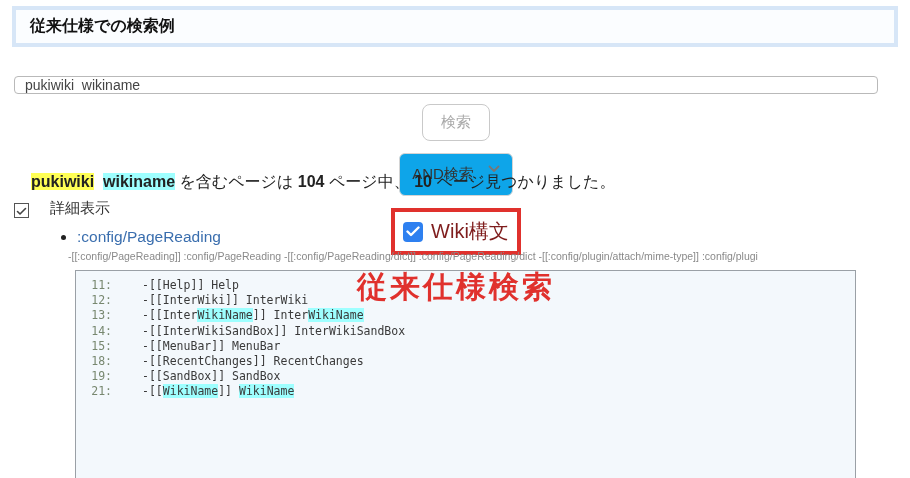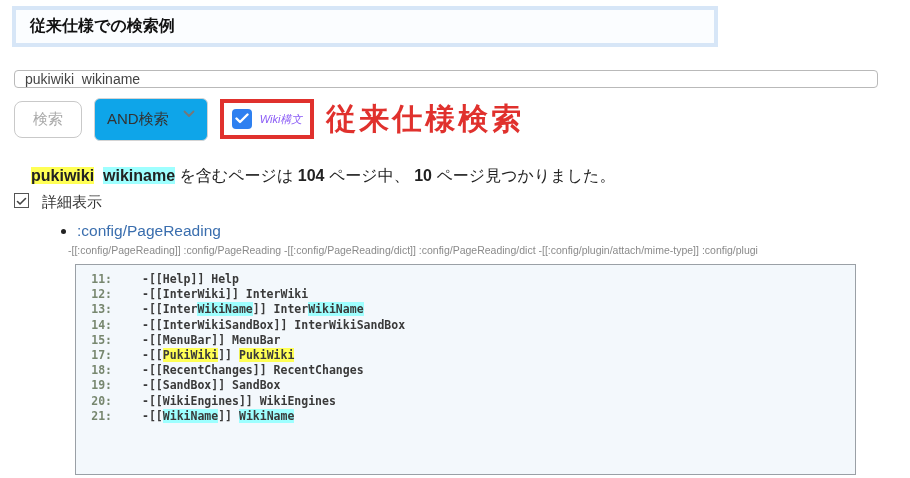--- a/index.html
+++ b/index.html
@@ -15,35 +15,35 @@
   html,body{background:#ffffff;}
   body{
     width:910px;height:478px;overflow:hidden;
     font-family:"Liberation Sans","DejaVu Sans",sans-serif;
     color:#222;position:relative;
   }
   .page{padding:6px 12px 0 14px;}
 
   
   .header-bar{
-    margin:0 0 0 -2px;width:706px;
+    margin:0 0 0 -2px;width:886px;
     background:#fbfdff;border:4px solid var(--header-border-blue);
     padding:6px 14px;font-size:16px;font-weight:bold;color:#111;
   }
 
   
   .search-input{
-    display:block;margin-top:23px;width:864px;height:16px;
+    display:block;margin-top:29px;width:864px;height:16px;
     border:1px solid #b9b9b9;border-radius:4px;background:#fff;
     font-size:14px;color:#444;padding:8px 10px;outline:none;
     font-family:"Liberation Sans","DejaVu Sans",sans-serif;
   }
 
   
-  .controls{margin-top:10px;display:flex;align-items:center;gap:12px;height:42px;}
+  .controls{margin-top:10px;display:flex;align-items:center;gap:12px;height:42px;flex-direction:column;}
   .search-button{
     background:#fff;border:1px solid #c9c9c9;border-radius:8px;
     color:#a9a9a9;font-size:15px;padding:8px 18px;cursor:pointer;
     font-family:inherit;
   }
   .mode-select{
     background:#0ea5e9;border:1px solid #d4d4d4;border-radius:6px;
     color:#333;font-size:15px;padding:11px 12px;display:flex;gap:14px;
     cursor:pointer;
   }
@@ -54,31 +54,31 @@
     padding:6px 8px;background:#fff;
   }
   .wiki-syntax-checkbox{
     width:20px;height:20px;border-radius:4px;background:var(--checkbox-blue);
     display:flex;align-items:center;justify-content:center;cursor:pointer;
   }
   .annotation-text{
     color:var(--annotation-red);font-size:30px;font-weight:bold;letter-spacing:3px;
     white-space:nowrap;
   }
-  .wiki-syntax-label{font-size:11px;color:#8b5cf6;font-style:italic;}
+  .wiki-syntax-label{font-size:20px;color:#7f1d1d;}
 
   
   .result-line{margin-top:26px;font-size:16px;color:#222;padding-left:17px;}
   .result-line span{white-space:pre;}
   .result-line .b{font-weight:bold;}
   .hl-yellow{background:var(--highlight-yellow);}
   .hl-cyan{background:var(--highlight-cyan);}
 
   
-  .detail-row{margin-top:6px;display:flex;align-items:flex-start;gap:13px;font-family:Liberation Serif, serif;}
+  .detail-row{margin-top:6px;display:flex;align-items:flex-end;gap:21px;font-family:Liberation Serif, serif;}
   .detail-checkbox{
     width:15px;height:15px;border:1.5px solid #555;background:#fff;
     display:flex;align-items:center;justify-content:center;cursor:pointer;
   }
   .detail-label{font-size:15px;color:#333;}
 
   
   .result-list{margin:10px 0 0 0;padding-left:59px;}
   .result-list li{font-size:15.5px;color:#222;margin:4px;}
   .page-link{color:var(--link-blue);text-decoration:none;cursor:pointer;}
@@ -88,21 +88,21 @@
   }
 
   
   .code-block{
     margin:8px 0 0 61px;width:781px;height:211px;
     background:var(--code-bg);border:1px solid #9aa0a6;
     padding:7px 8px;overflow:hidden;
     font-family:"DejaVu Sans Mono","Liberation Mono",monospace;
     font-size:11.5px;line-height:15.2px;color:#3a3a3a;
   }
-  .code-line{white-space:pre;font-weight:bold;}
+  .code-line{white-space:pre;}
   .lnum{display:inline-block;min-width:28px;text-align:right;color:#77876f;}
   .code-text{margin-left:30px;}
 </style>
 </head>
 <body>
 
 <div class="page">
 
   <div class="header-bar">従来仕様での検索例</div>
 
@@ -154,20 +154,18 @@
   </ul>
 
   <div class="match-context">-[[:config/PageReading]] :config/PageReading -[[:config/PageReading/dict]] :config/PageReading/dict -[[:config/plugin/attach/mime-type]] :config/plugi</div>
 
   <div class="code-block">
       <div class="code-line"><span class="lnum">11:</span><span class="code-text"><span>-[[Help]] Help</span></span></div>
       <div class="code-line"><span class="lnum">12:</span><span class="code-text"><span>-[[InterWiki]] InterWiki</span></span></div>
       <div class="code-line"><span class="lnum">13:</span><span class="code-text"><span>-[[Inter</span><span class="hl-cyan">WikiName</span><span>]] Inter</span><span class="hl-cyan">WikiName</span></span></div>
       <div class="code-line"><span class="lnum">14:</span><span class="code-text"><span>-[[InterWikiSandBox]] InterWikiSandBox</span></span></div>
       <div class="code-line"><span class="lnum">15:</span><span class="code-text"><span>-[[MenuBar]] MenuBar</span></span></div>
-      <div class="code-line"><span class="lnum">17:</span><span class="code-text"><span>-[[</span><span class="hl-yellow">PukiWiki</span><span>]] </span><span class="hl-yellow">PukiWiki</span></span></div>
       <div class="code-line"><span class="lnum">18:</span><span class="code-text"><span>-[[RecentChanges]] RecentChanges</span></span></div>
       <div class="code-line"><span class="lnum">19:</span><span class="code-text"><span>-[[SandBox]] SandBox</span></span></div>
-      <div class="code-line"><span class="lnum">20:</span><span class="code-text"><span>-[[WikiEngines]] WikiEngines</span></span></div>
       <div class="code-line"><span class="lnum">21:</span><span class="code-text"><span>-[[</span><span class="hl-cyan">WikiName</span><span>]] </span><span class="hl-cyan">WikiName</span></span></div>
     </div>
 
 </div>
 
 </body></html>

